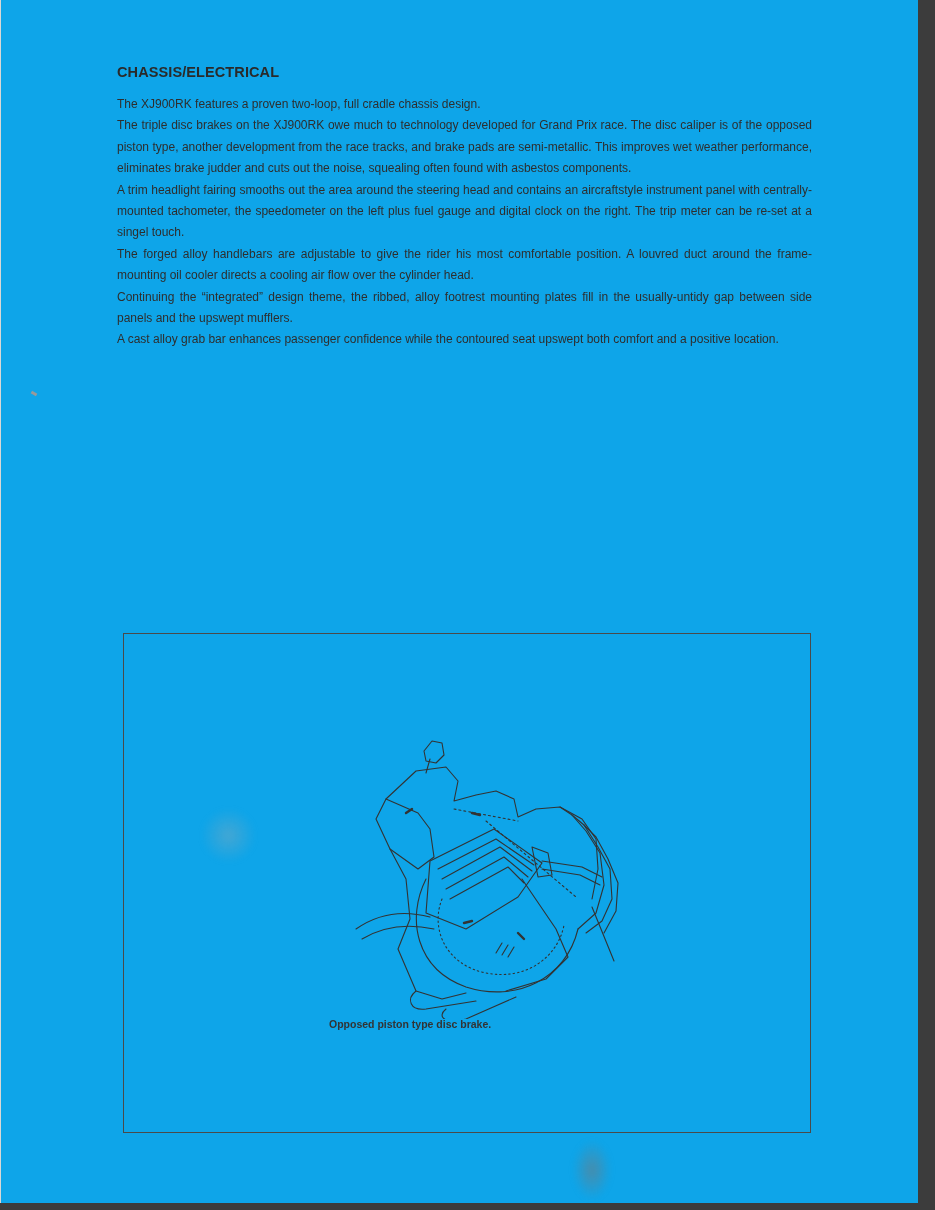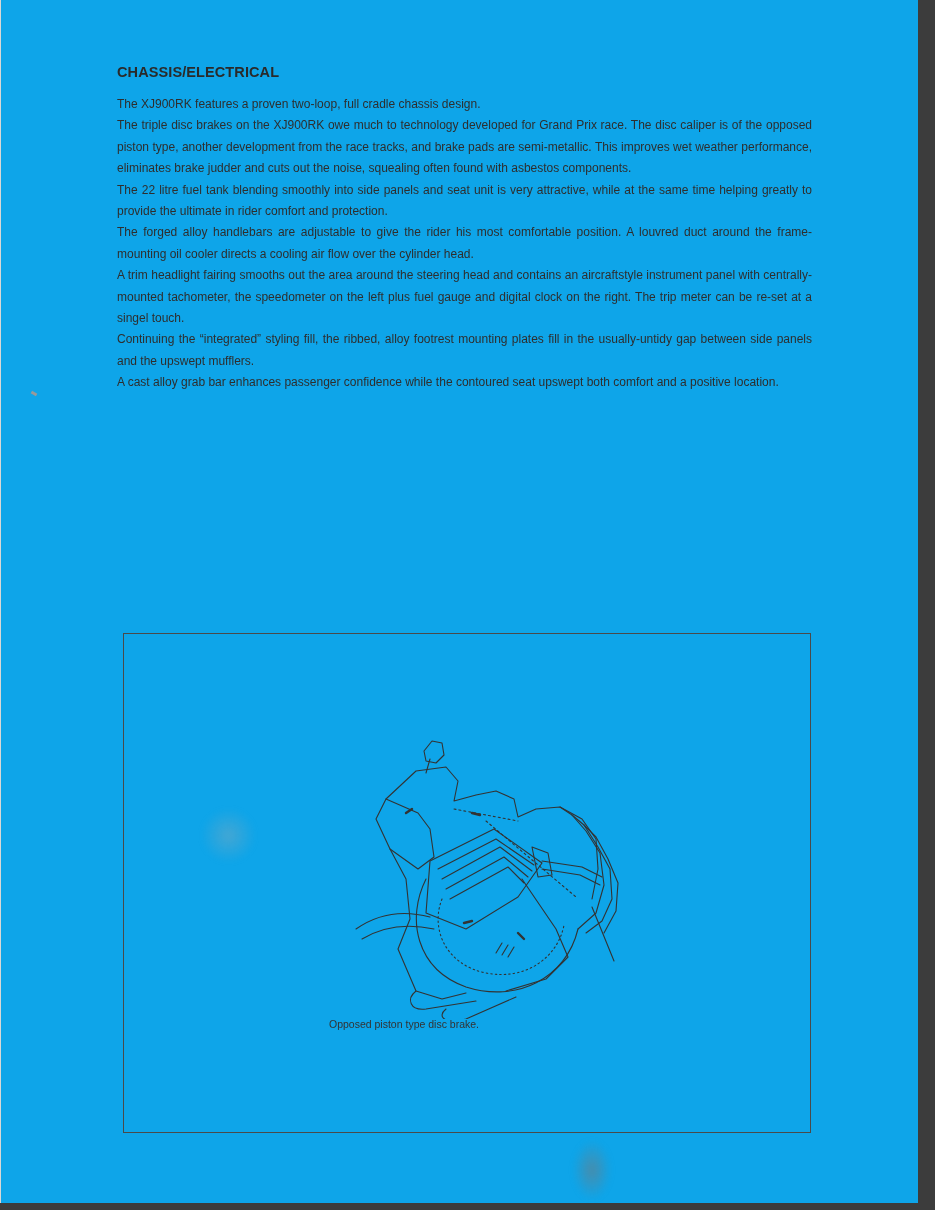--- a/index.html
+++ b/index.html
@@ -76,21 +76,21 @@
       left: 222px;
       top: 95px;
       width: 280px;
       height: 290px;
     }
     .caption {
       position: absolute;
       left: 205px;
       top: 384px;
       font-size: 10.5px;
-      font-weight: normal;
+      font-weight: bold;
       color: #333;
     }
     .smudge {
       position: absolute;
       border-radius: 50%;
       filter: blur(3px);
     }
     .smudge-1 {
       left: 200px; top: 808px; width: 55px; height: 55px;
       background: radial-gradient(circle, rgba(170,170,170,0.35), rgba(200,200,200,0) 70%);
@@ -115,24 +115,23 @@
 <div class="page">
   <div class="smudge smudge-1"></div>
   <div class="smudge smudge-2"></div>
   <div class="left-mark"></div>
 
   <div class="heading">CHASSIS/ELECTRICAL</div>
 
   <div class="body-text">
     <p>The XJ900RK features a proven two-loop, full cradle chassis design.</p>
     <p>The triple disc brakes on the XJ900RK owe much to technology developed for Grand Prix race. The disc caliper is of the opposed piston type, another development from the race tracks, and brake pads are semi-metallic. This improves wet weather performance, eliminates brake judder and cuts out the noise, squealing often found with asbestos components.</p>
-    <p>The 22 litre fuel tank blending smoothly into side panels and seat unit is very attractive, while at the same time helping greatly to provide the ultimate in rider comfort and protection.</p>
+    <p>A trim headlight fairing smooths out the area around the steering head and contains an aircraftstyle instrument panel with centrally-mounted tachometer, the speedometer on the left plus fuel gauge and digital clock on the right. The trip meter can be re-set at a singel touch.</p>
     <p>The forged alloy handlebars are adjustable to give the rider his most comfortable position. A louvred duct around the frame-mounting oil cooler directs a cooling air flow over the cylinder head.</p>
-    <p>A trim headlight fairing smooths out the area around the steering head and contains an aircraftstyle instrument panel with centrally-mounted tachometer, the speedometer on the left plus fuel gauge and digital clock on the right. The trip meter can be re-set at a singel touch.</p>
-    <p>Continuing the “integrated” styling fill, the ribbed, alloy footrest mounting plates fill in the usually-untidy gap between side panels and the upswept mufflers.</p>
+    <p>Continuing the “integrated” design theme, the ribbed, alloy footrest mounting plates fill in the usually-untidy gap between side panels and the upswept mufflers.</p>
     <p>A cast alloy grab bar enhances passenger confidence while the contoured seat upswept both comfort and a positive location.</p>
   </div>
 
   <div class="figure-box">
     <svg class="illustration" viewBox="0 0 280 290" fill="none" stroke="#333" stroke-width="1.1" stroke-linejoin="round" stroke-linecap="round">
 
       <path d="M78 22 L86 12 L96 14 L98 26 L90 34 L80 32 Z"></path>
       <path d="M84 30 L80 44"></path>
 
       <path d="M40 70 L70 42 L100 38 L112 52 L108 72 L130 66 L150 62 L168 70 L172 88 L190 80 L214 78 L236 90 L250 110 L252 140 L246 170"></path>

